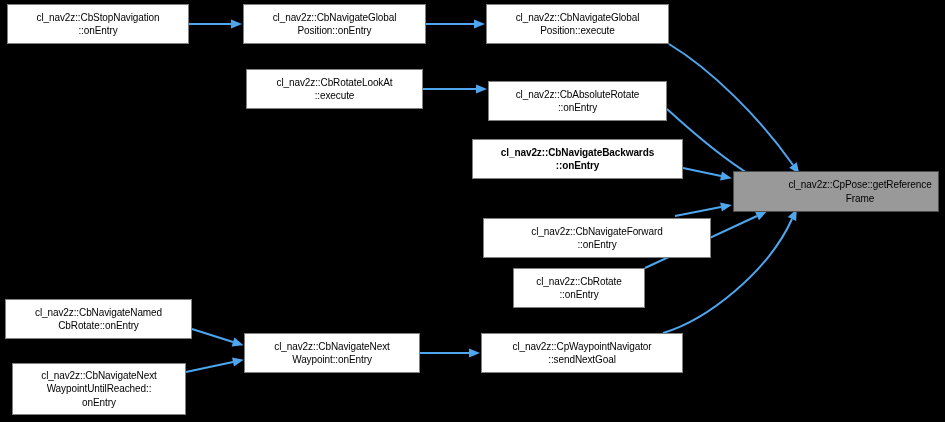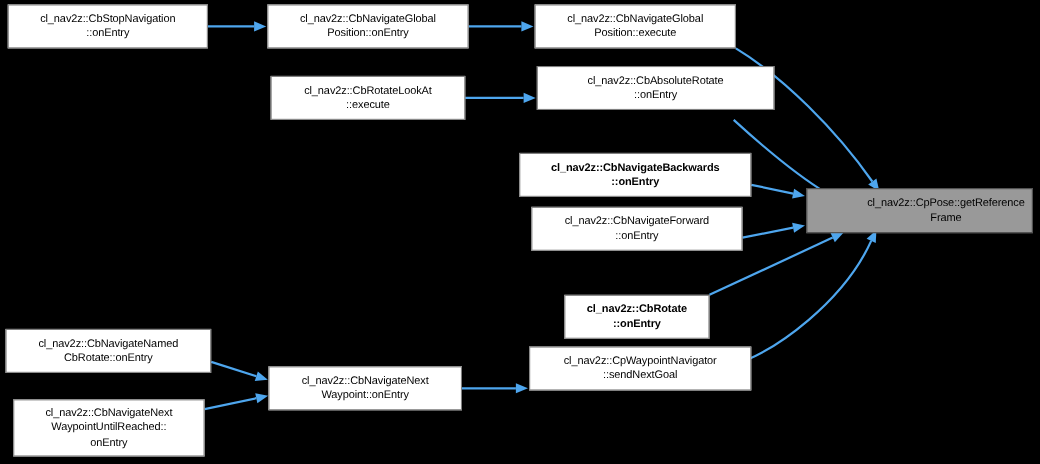--- a/index.html
+++ b/index.html
@@ -79,34 +79,34 @@
 
   <div id="node-layer">
       <div class="node" style="left: 7px; top: 4px; width: 182px; height: 40px;">cl_nav2z::CbStopNavigation
 ::onEntry</div>
       <div class="node" style="left: 243px; top: 4px; width: 183px; height: 40px;">cl_nav2z::CbNavigateGlobal
 Position::onEntry</div>
       <div class="node" style="left: 486px; top: 4px; width: 183px; height: 40px;">cl_nav2z::CbNavigateGlobal
 Position::execute</div>
       <div class="node" style="left: 246px; top: 69px; width: 177px; height: 40px;">cl_nav2z::CbRotateLookAt
 ::execute</div>
-      <div class="node" style="left: 488px; top: 60px; width: 216px; height: 40px;">cl_nav2z::CbAbsoluteRotate
+      <div class="node" style="left: 488px; top: 81px; width: 179px; height: 40px;">cl_nav2z::CbAbsoluteRotate
 ::onEntry</div>
       <div class="node" style="left: 472px; top: 139px; width: 211px; height: 40px; font-weight: bold;">cl_nav2z::CbNavigateBackwards
 ::onEntry</div>
       <div class="node highlight" style="left: 733px; top: 171px; width: 206px; height: 41px;">cl_nav2z::CpPose::getReference
 Frame</div>
-      <div class="node" style="left: 483px; top: 188px; width: 192px; height: 40px;">cl_nav2z::CbNavigateForward
+      <div class="node" style="left: 483px; top: 218px; width: 228px; height: 40px;">cl_nav2z::CbNavigateForward
 ::onEntry</div>
-      <div class="node" style="left: 513px; top: 268px; width: 132px; height: 40px; font-weight: bold;">cl_nav2z::CbRotate
+      <div class="node" style="left: 513px; top: 268px; width: 132px; height: 40px;">cl_nav2z::CbRotate
 ::onEntry</div>
       <div class="node" style="left: 5px; top: 299px; width: 187px; height: 40px;">cl_nav2z::CbNavigateNamed
 CbRotate::onEntry</div>
       <div class="node" style="left: 244px; top: 333px; width: 176px; height: 40px;">cl_nav2z::CbNavigateNext
 Waypoint::onEntry</div>
-      <div class="node" style="left: 481px; top: 315px; width: 202px; height: 40px;">cl_nav2z::CpWaypointNavigator
+      <div class="node" style="left: 481px; top: 333px; width: 202px; height: 40px;">cl_nav2z::CpWaypointNavigator
 ::sendNextGoal</div>
       <div class="node" style="left: 12px; top: 363px; width: 174px; height: 52px;">cl_nav2z::CbNavigateNext
 WaypointUntilReached::
 onEntry</div>
     </div>
 
 </div>
 
 </body></html>

